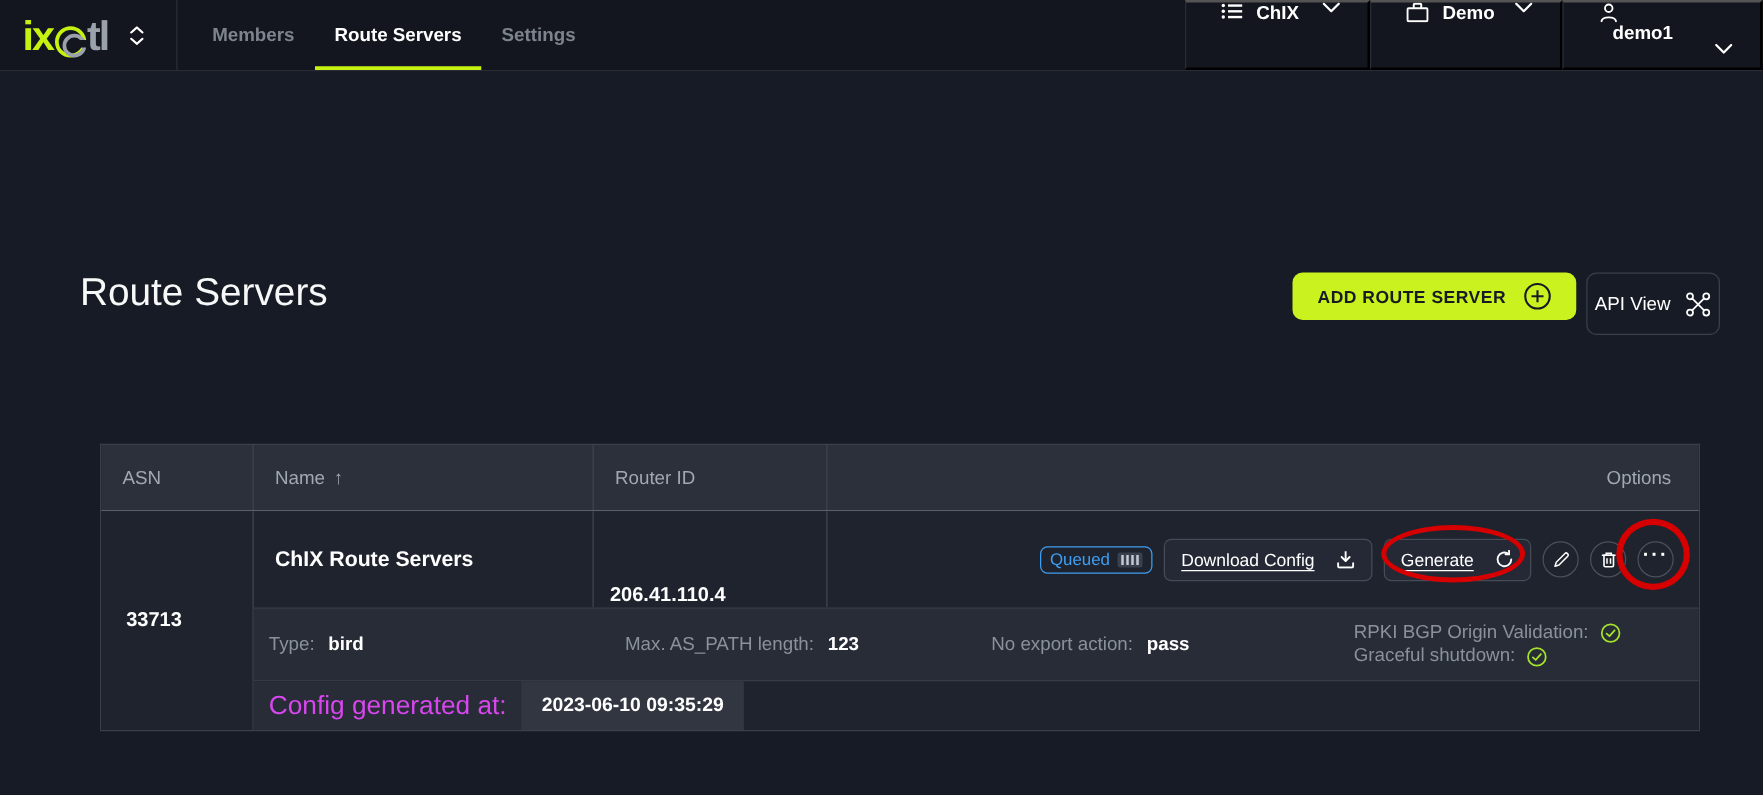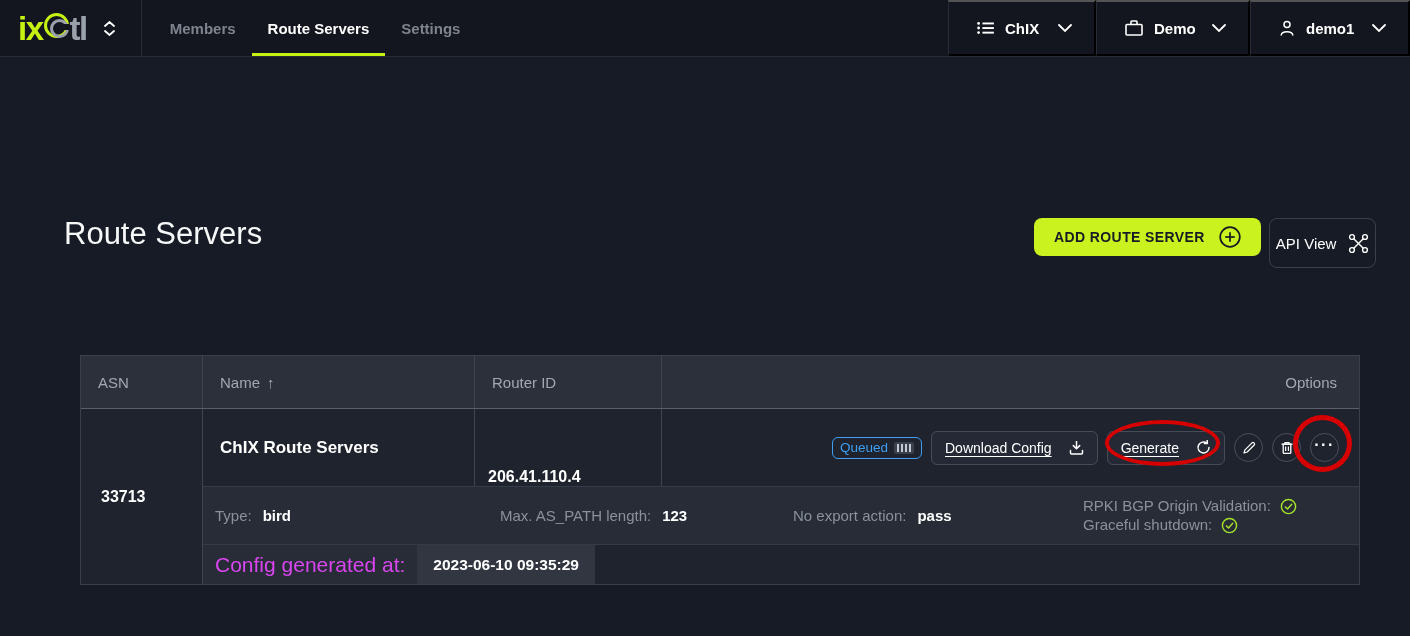--- a/index.html
+++ b/index.html
@@ -10,43 +10,43 @@
     overflow:hidden;
   }
   .app { position:relative; width:1410px; height:636px; background:#171b25; }
 
   
   .navbar {
     position:absolute; top:0; left:0; width:1410px; height:57px;
     background:#13161e; border-bottom:1px solid #272c36;
     display:flex; align-items:center;
   }
-  .logo { display:flex; align-items:flex-start; margin-left:18px; cursor:pointer; }
+  .logo { display:flex; align-items:flex-end; margin-left:18px; cursor:pointer; }
   .logo-ix { color:#c6f211; font-size:33px; font-weight:700; letter-spacing:-1.5px; line-height:1; }
   .logo-c { position:relative; display:inline-block; width:25px; height:25px;
     border:3px solid #c6f211; border-radius:50%; margin:0 1px; top:1px; }
   .logo-c::before { content:""; position:absolute; left:3px; top:3px; width:13px; height:13px;
     border:3px solid #9aa1ab; border-radius:50%; }
   .logo-c::after { content:""; position:absolute; right:-4px; top:8px; width:6px; height:6px;
     background:#13161e; }
   .logo-tl { color:#9aa1ab; font-size:33px; font-weight:700; letter-spacing:-1.5px; line-height:1; }
   .app-switcher { margin-left:17px; background:none; border:none; cursor:pointer; display:flex;
     flex-direction:column; gap:3px; align-items:center; }
   .nav-tabs { margin-left:26px; height:100%; display:flex; border-left:1px solid #272c36; padding-left:12px; }
   .nav-tab { display:flex; align-items:center; padding:0 16px; color:#7d848e; font-size:15px;
     font-weight:700; border-bottom:3px solid transparent; border-top:3px solid transparent; cursor:pointer; }
   .nav-tab.active { color:#ffffff; border-bottom-color:#c6f211; }
   .nav-right { margin-left:auto; height:100%; display:flex; }
-  .nav-sel { display:flex; align-items:center; border-left:1px solid #272c36;
+  .nav-sel { display:flex; align-items:flex-start; border-left:1px solid #272c36;
     padding:0 22px 0 28px; color:#fff; font-weight:700; font-size:15px; cursor:pointer; background:none; }
   .nav-sel .sel-label { margin-left:11px; }
   .nav-sel .chev { margin-left:auto; display:flex; }
   .sel-exchange { width:148px; }
   .sel-org { width:154px; }
-  .sel-user { width:160px; }
+  .sel-user { width:160px;flex-direction:column; }
 
   
   .page-title { position:absolute; left:64px; top:216px; font-size:31px; font-weight:500; color:#f7f8f8; }
   .page-actions { position:absolute; left:1034px; top:218px; display:flex; gap:8px; }
   .btn-add { height:38px; padding:0 20px; background:#c9f21e; border:none; border-radius:8px;
     color:#171b24; font-family:inherit; font-size:14px; font-weight:700; letter-spacing:.4px;
     display:flex; align-items:center; gap:14px; cursor:pointer; }
   .btn-api { height:50px; padding:0 6px; background:transparent; border:1px solid #3a4049;
     border-radius:8px; color:#fff; font-family:inherit; font-size:15px; display:flex;
     align-items:center; gap:12px; cursor:pointer; }

